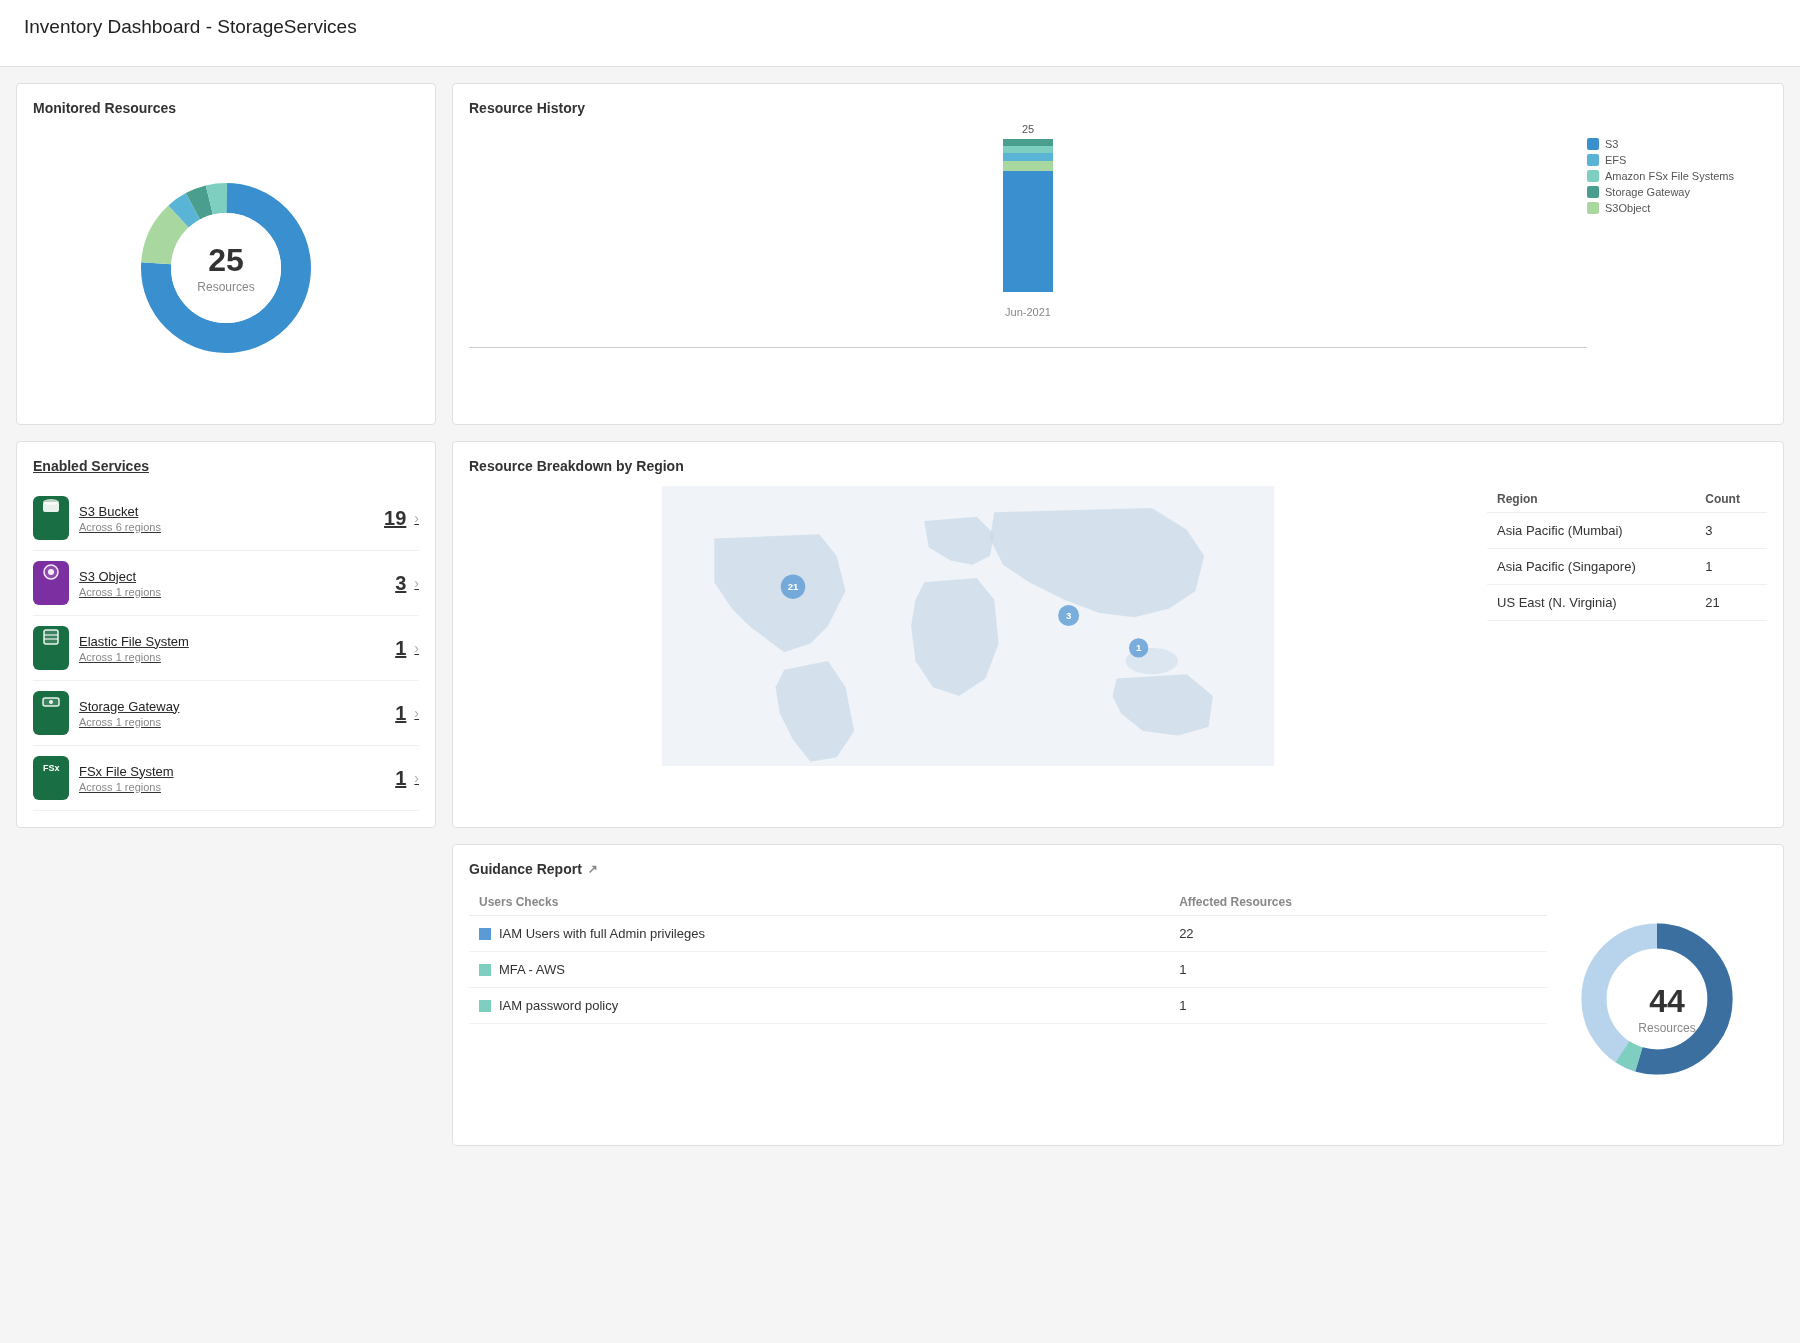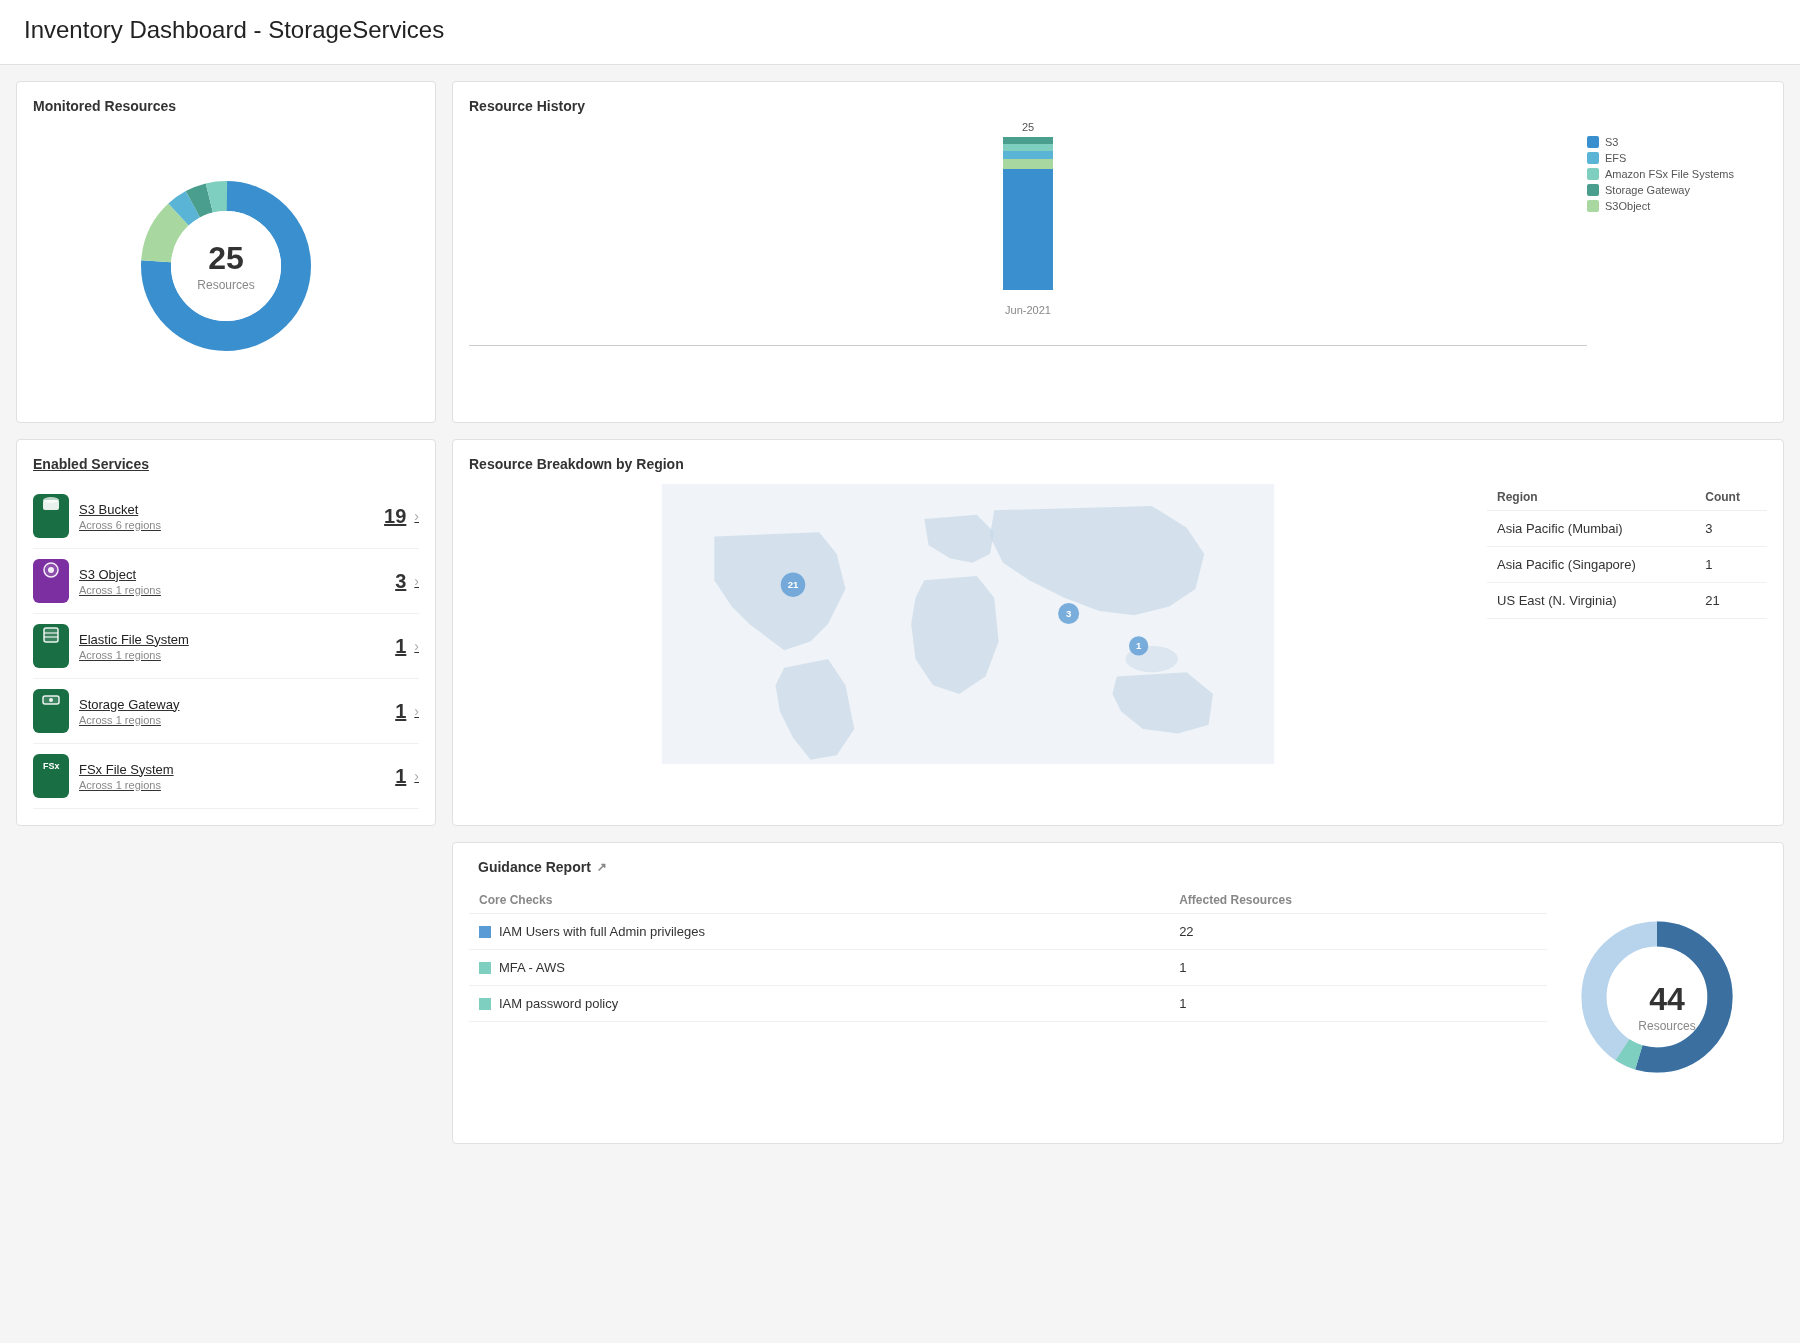--- a/index.html
+++ b/index.html
@@ -6,23 +6,23 @@
     body {
       font-family: -apple-system, BlinkMacSystemFont, 'Segoe UI', Arial, sans-serif;
       font-size: 13px;
       background: #f5f5f5;
       color: #333;
       width: 1800px;
       min-height: 1343px;
     }
 
     .page-title {
-      font-size: 24px;
+      font-size: 19px;
       font-weight: 500;
-      padding: 16px 24px 20px;
+      padding: 16px 24px 28px;
       color: #222;
       background: #fff;
       border-bottom: 1px solid #e0e0e0;
     }
 
     .dashboard-grid {
       display: grid;
       grid-template-columns: 420px 1fr;
       gap: 0;
       padding: 16px;
@@ -207,21 +207,20 @@
 
     .region-table td:last-child {
       text-align: left;
       font-weight: 500;
     }
 
     .guidance-title {
       display: flex;
       align-items: center;
       gap: 6px;
-      margin-left: 9px;
     }
 
     .guidance-title .ext-icon {
       font-size: 12px;
       color: #888;
     }
 
     .guidance-layout {
       display: flex;
       gap: 20px;
@@ -505,21 +504,21 @@
   <div class="panel">
     <div class="panel-title guidance-title">
       <span>Guidance Report</span>
       <span class="ext-icon">↗</span>
     </div>
     <div class="guidance-layout">
       <div class="guidance-table">
         <table>
           <thead>
             <tr>
-              <th>Core Checks</th>
+              <th>Users Checks</th>
               <th>Affected Resources</th>
             </tr>
           </thead>
           <tbody>
             <tr>
               <td>
                 <div class="check-label">
                   <div class="check-color" style="background:#5b9bd5;"></div>
                   <span>IAM Users with full Admin privileges</span>
                 </div>

